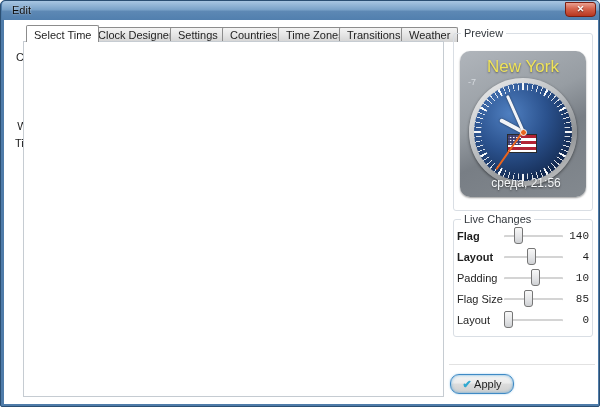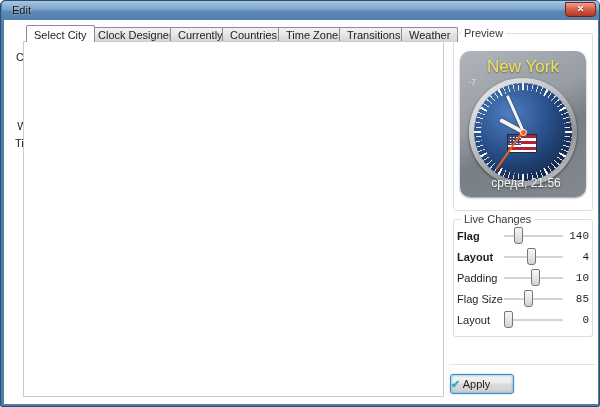--- a/index.html
+++ b/index.html
@@ -20,21 +20,21 @@
   .gray { color:#9a9a9a; }
 
   
   .tab { position:absolute; top:26px; height:15px; background:linear-gradient(#f4f4f4,#e2e2e2 60%,#d4d4d4); border:1px solid #8c8c8c; border-bottom:none; font-size:11px; padding:1px 7px 0 7px; color:#1e1e1e; border-radius:2px 2px 0 0; white-space:nowrap; }
   .tab.sel { top:24px; height:17px; background:#fff; z-index:3; padding-top:3px; }
   .tabpage { position:absolute; left:22px; top:40px; width:421px; height:356px; border:1px solid #c6ccd2; background:#fff; z-index:1; }
 
   .groupbox { position:absolute; border:1px solid #dcе0e6; border:1px solid #d9dee4; border-radius:3px; }
   .groupbox .gb-label { position:absolute; top:-7px; left:7px; background:#fff; padding:0 3px; font-size:11px; color:#33383e; }
 
-  .btn { background:linear-gradient(#f4f4f4,#ebebeb 45%,#dcdcdc 50%,#cfcfcf); border:1px solid #8e8f8f; border-radius:3px; font-size:11px; color:#1e1e1e; }
+  .btn { background:linear-gradient(#f4f4f4,#ebebeb 45%,#dcdcdc 50%,#cfcfcf); border:1px solid #8e8f8f; border-radius:9px; font-size:11px; color:#1e1e1e; text-align:center; }
   .btn.default { border-color:#3f8ac5; box-shadow:0 0 3px rgba(70,160,220,.8) inset, 0 0 2px rgba(70,160,220,.6); }
 
   .checkbox { width:11px; height:11px; border:1px solid #9a9a9a; background:#f2f2f2; display:inline-block; }
 
   
   .usflag { border:1px solid #2a2a2a; background:repeating-linear-gradient(#b22234 0 3.1px, #fff 3.1px 6.2px); position:relative; }
   .usflag .canton { position:absolute; left:0; top:0; background-color:#3c3b6e; background-image:radial-gradient(circle, #fff 0.8px, transparent 1.1px); background-size:4.6px 4.2px; background-position:1px 1px; }
 
   
   .widget { position:absolute; left:459px; top:50px; width:126px; height:146px; border-radius:10px; background:linear-gradient(155deg,#b0b5bb 0%,#979da3 40%,#787e85 60%,#83898f 100%); box-shadow:0 1px 2px rgba(0,0,0,.4); }
@@ -85,23 +85,23 @@
 <div class="window">
   <div class="titlebar">
     <div class="title-text">Edit</div>
     <div class="close-btn">
       <span>✕</span>
     </div>
   </div>
   <div class="client"></div>
 
   <div class="tabpage"></div>
-  <div class="tab sel" style="left:25px;">Select City</div>
+  <div class="tab sel" style="left:25px;">Select Time</div>
   <div class="tab" style="left:89px;">Clock Designer</div>
-  <div class="tab" style="left:169px;">Currently</div>
+  <div class="tab" style="left:169px;">Settings</div>
   <div class="tab" style="left:221px;">Countries</div>
   <div class="tab" style="left:277px;">Time Zones</div>
   <div class="tab" style="left:338px;">Transitions</div>
   <div class="tab" style="left:400px;">Weather</div>
 
   <div class="abs lbl rlbl" style="left:14px;top:50px;width:48px;">Continent</div>
   <div class="abs field combo" style="left:66px;top:47px;width:212px;height:15px;">
     <span>North America</span>
     <span class="arrow">▾</span>
   </div>

